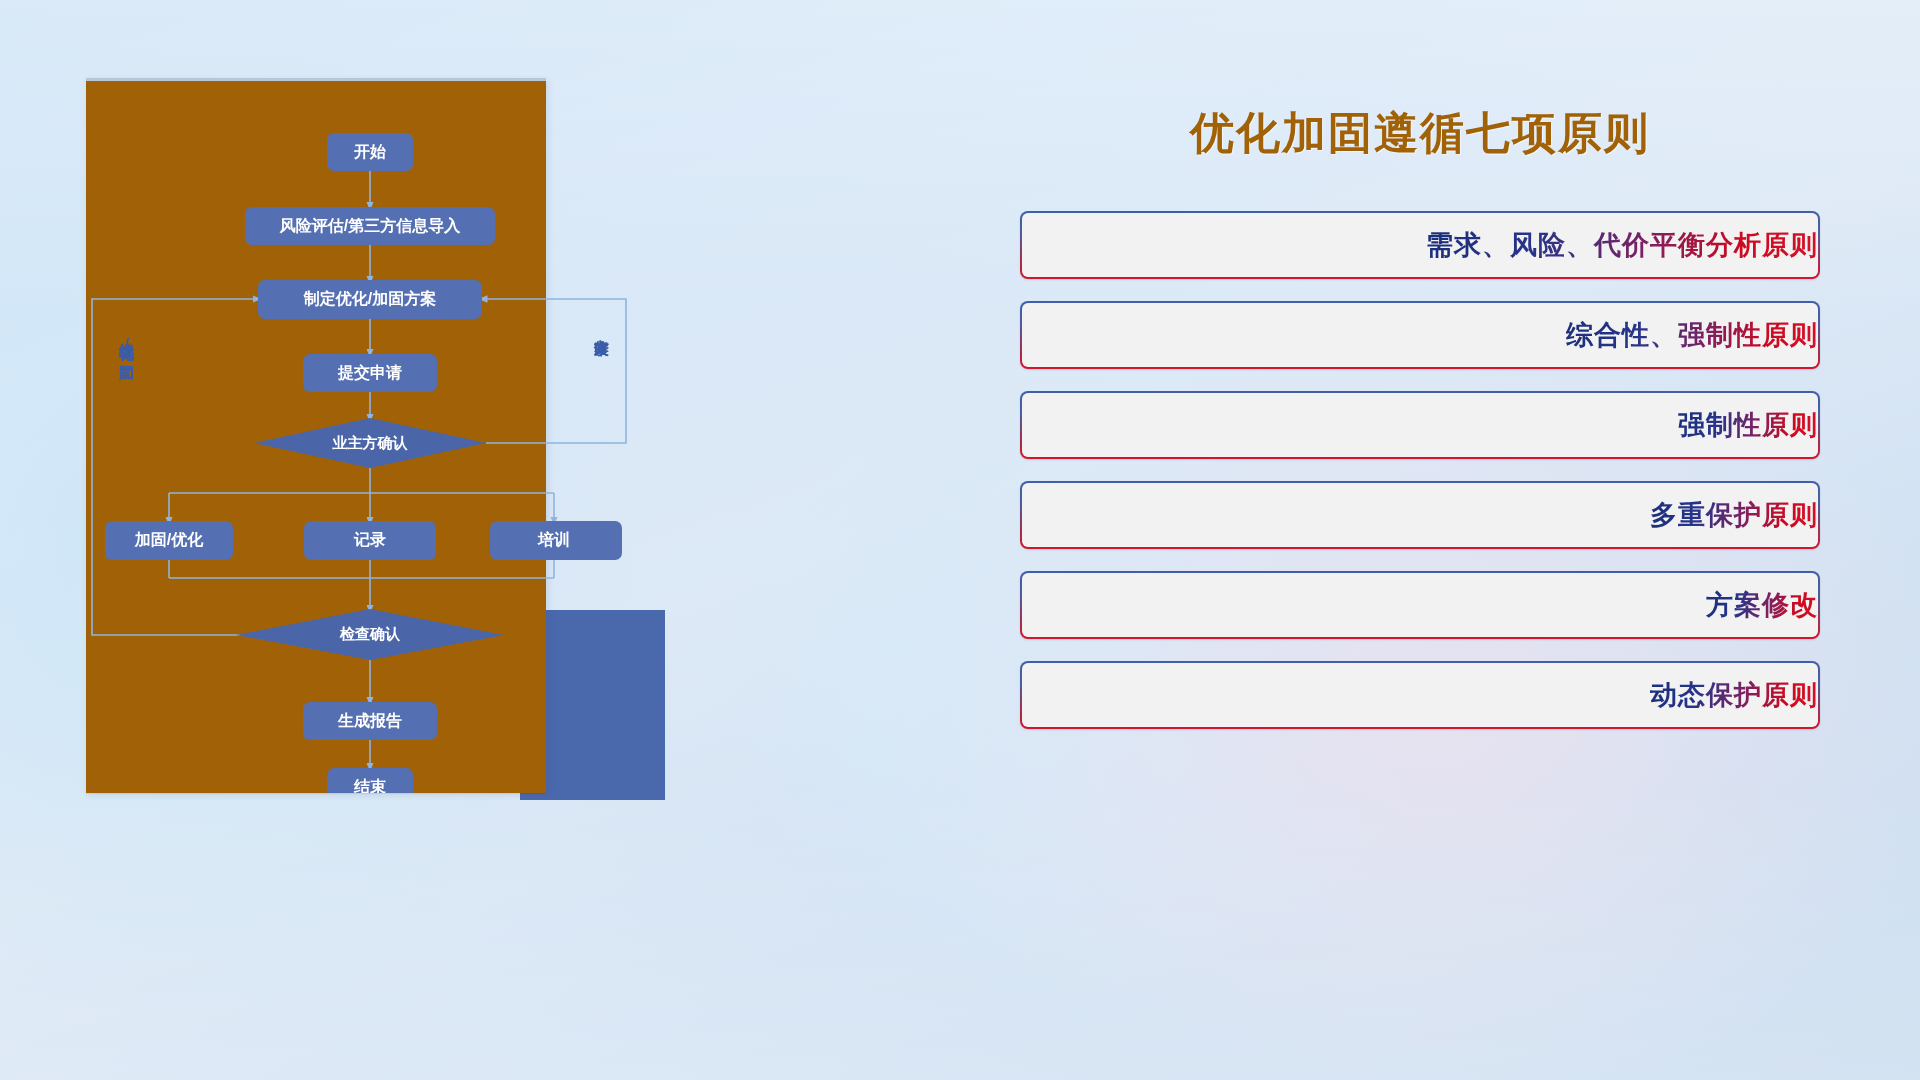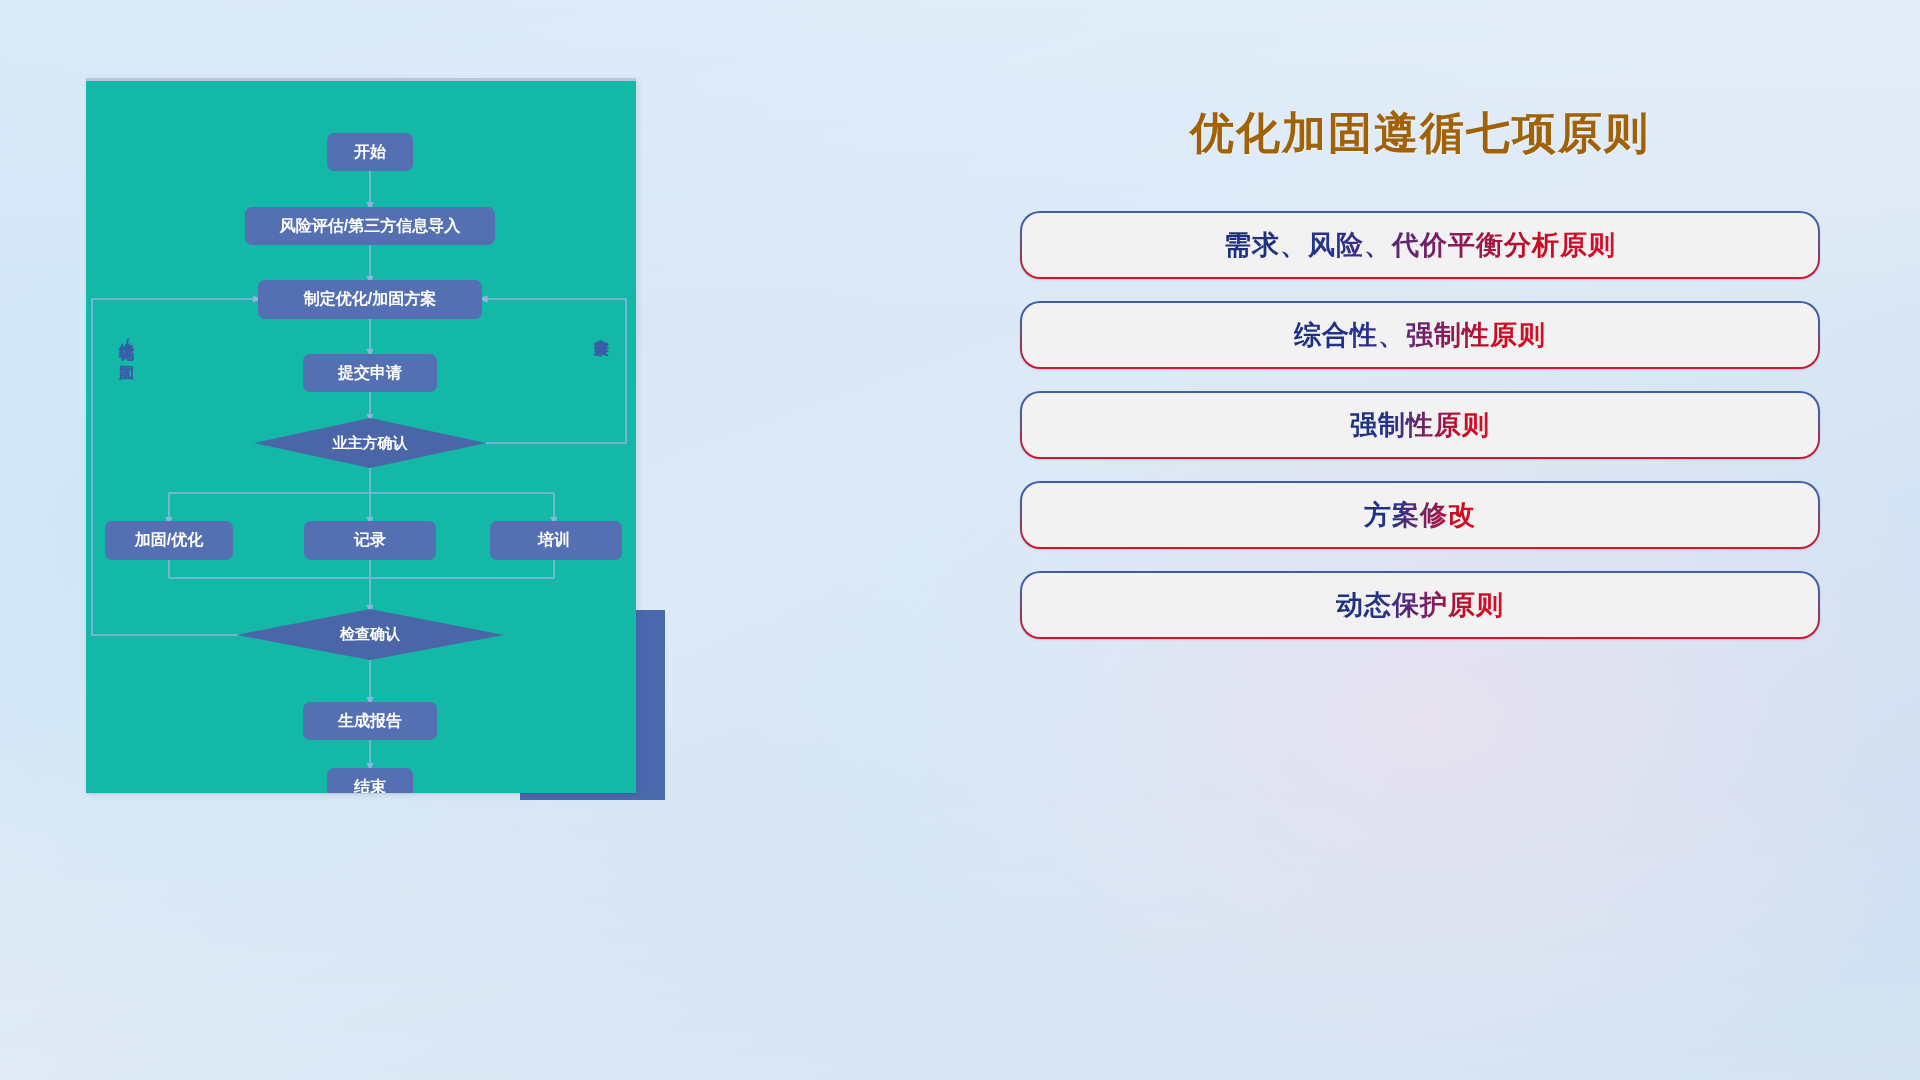--- a/index.html
+++ b/index.html
@@ -16,22 +16,22 @@
       radial-gradient(620px 520px at 1090px 690px, rgba(214,236,250,.85) 0%, rgba(214,236,250,0) 60%),
       radial-gradient(700px 700px at 180px 560px, rgba(205,231,247,.9) 0%, rgba(205,231,247,0) 65%),
       linear-gradient(160deg,#cfe4f7 0%, #d8e8f8 24%, #dde9f6 48%, #d2e2f3 72%, #c9dcef 100%);
   }
   #bg-veil{position:absolute;inset:0;
     background:linear-gradient(180deg, rgba(255,255,255,.22) 0%, rgba(255,255,255,0) 30%, rgba(255,255,255,0) 72%, rgba(255,255,255,.20) 100%);}
 
   
   #accent-rect{position:absolute;left:520px;top:610px;width:145px;height:190px;
     background:#4a69ad;}
-  #chart-card{position:absolute;left:86px;top:78px;width:550px;height:712px;
-    background:#14b8a6;
+  #chart-card{position:absolute;left:86px;top:78px;width:460px;height:712px;
+    background:#a16207;
     box-shadow:0 1px 0 rgba(0,0,0,.06), 2px 2px 6px rgba(40,60,110,.12);
     border-top:3px solid #b9c6da;}
   #chart-svg{position:absolute;left:0;top:0;}
 
   .node-label{
     font-size:16px;font-weight:bold;fill:#ffffff;
     font-family:"Liberation Sans","DejaVu Sans",sans-serif;
     text-anchor:middle;dominant-baseline:middle;
   }
   .node-label.sm{font-size:15px;}
@@ -48,27 +48,27 @@
   #deck-title{
     font-size:44px;font-weight:bold;color:#a16207;letter-spacing:2px;
     text-align:center;margin:24px 0 0 0;
     text-shadow:1px 1px 0 rgba(255,255,255,.55);
   }
   #principle-list{margin-top:48px;display:flex;flex-direction:column;gap:22px;}
   .principle-row{position:relative;height:68px;}
   .principle-box{
     position:absolute;inset:0;
     background:#f2f2f2;
-    border-radius:20px;
+    border-radius:8px;
     border:2px solid transparent;
     background-image:linear-gradient(#f2f2f2,#f2f2f2),
                      linear-gradient(180deg,#3f5fa8 0%,#4a5fa0 32%,#a03050 72%,#d5142a 100%);
     background-origin:border-box;
     background-clip:padding-box,border-box;
-    display:flex;align-items:center;justify-content:center;
+    display:flex;align-items:center;justify-content:flex-end;
     box-shadow:0 1px 2px rgba(60,80,130,.18);
   }
   .principle-text{
     font-size:27px;font-weight:bold;letter-spacing:1px;
     background:linear-gradient(100deg,#1b2f7a 0%,#27348a 28%,#7e2060 56%,#cc0a20 80%,#d5102a 100%);
     -webkit-background-clip:text;background-clip:text;
     color:transparent;-webkit-text-fill-color:transparent;
     white-space:nowrap;
   }
 </style>
@@ -190,20 +190,25 @@
         <span class="principle-text">综合性、强制性原则</span>
       </div>
     </div>
     <div class="principle-row">
       <div class="principle-box">
         <span class="principle-text">强制性原则</span>
       </div>
     </div>
     <div class="principle-row">
       <div class="principle-box">
+        <span class="principle-text">多重保护原则</span>
+      </div>
+    </div>
+    <div class="principle-row">
+      <div class="principle-box">
         <span class="principle-text">方案修改</span>
       </div>
     </div>
     <div class="principle-row">
       <div class="principle-box">
         <span class="principle-text">动态保护原则</span>
       </div>
     </div>
   </div>
 </div>

